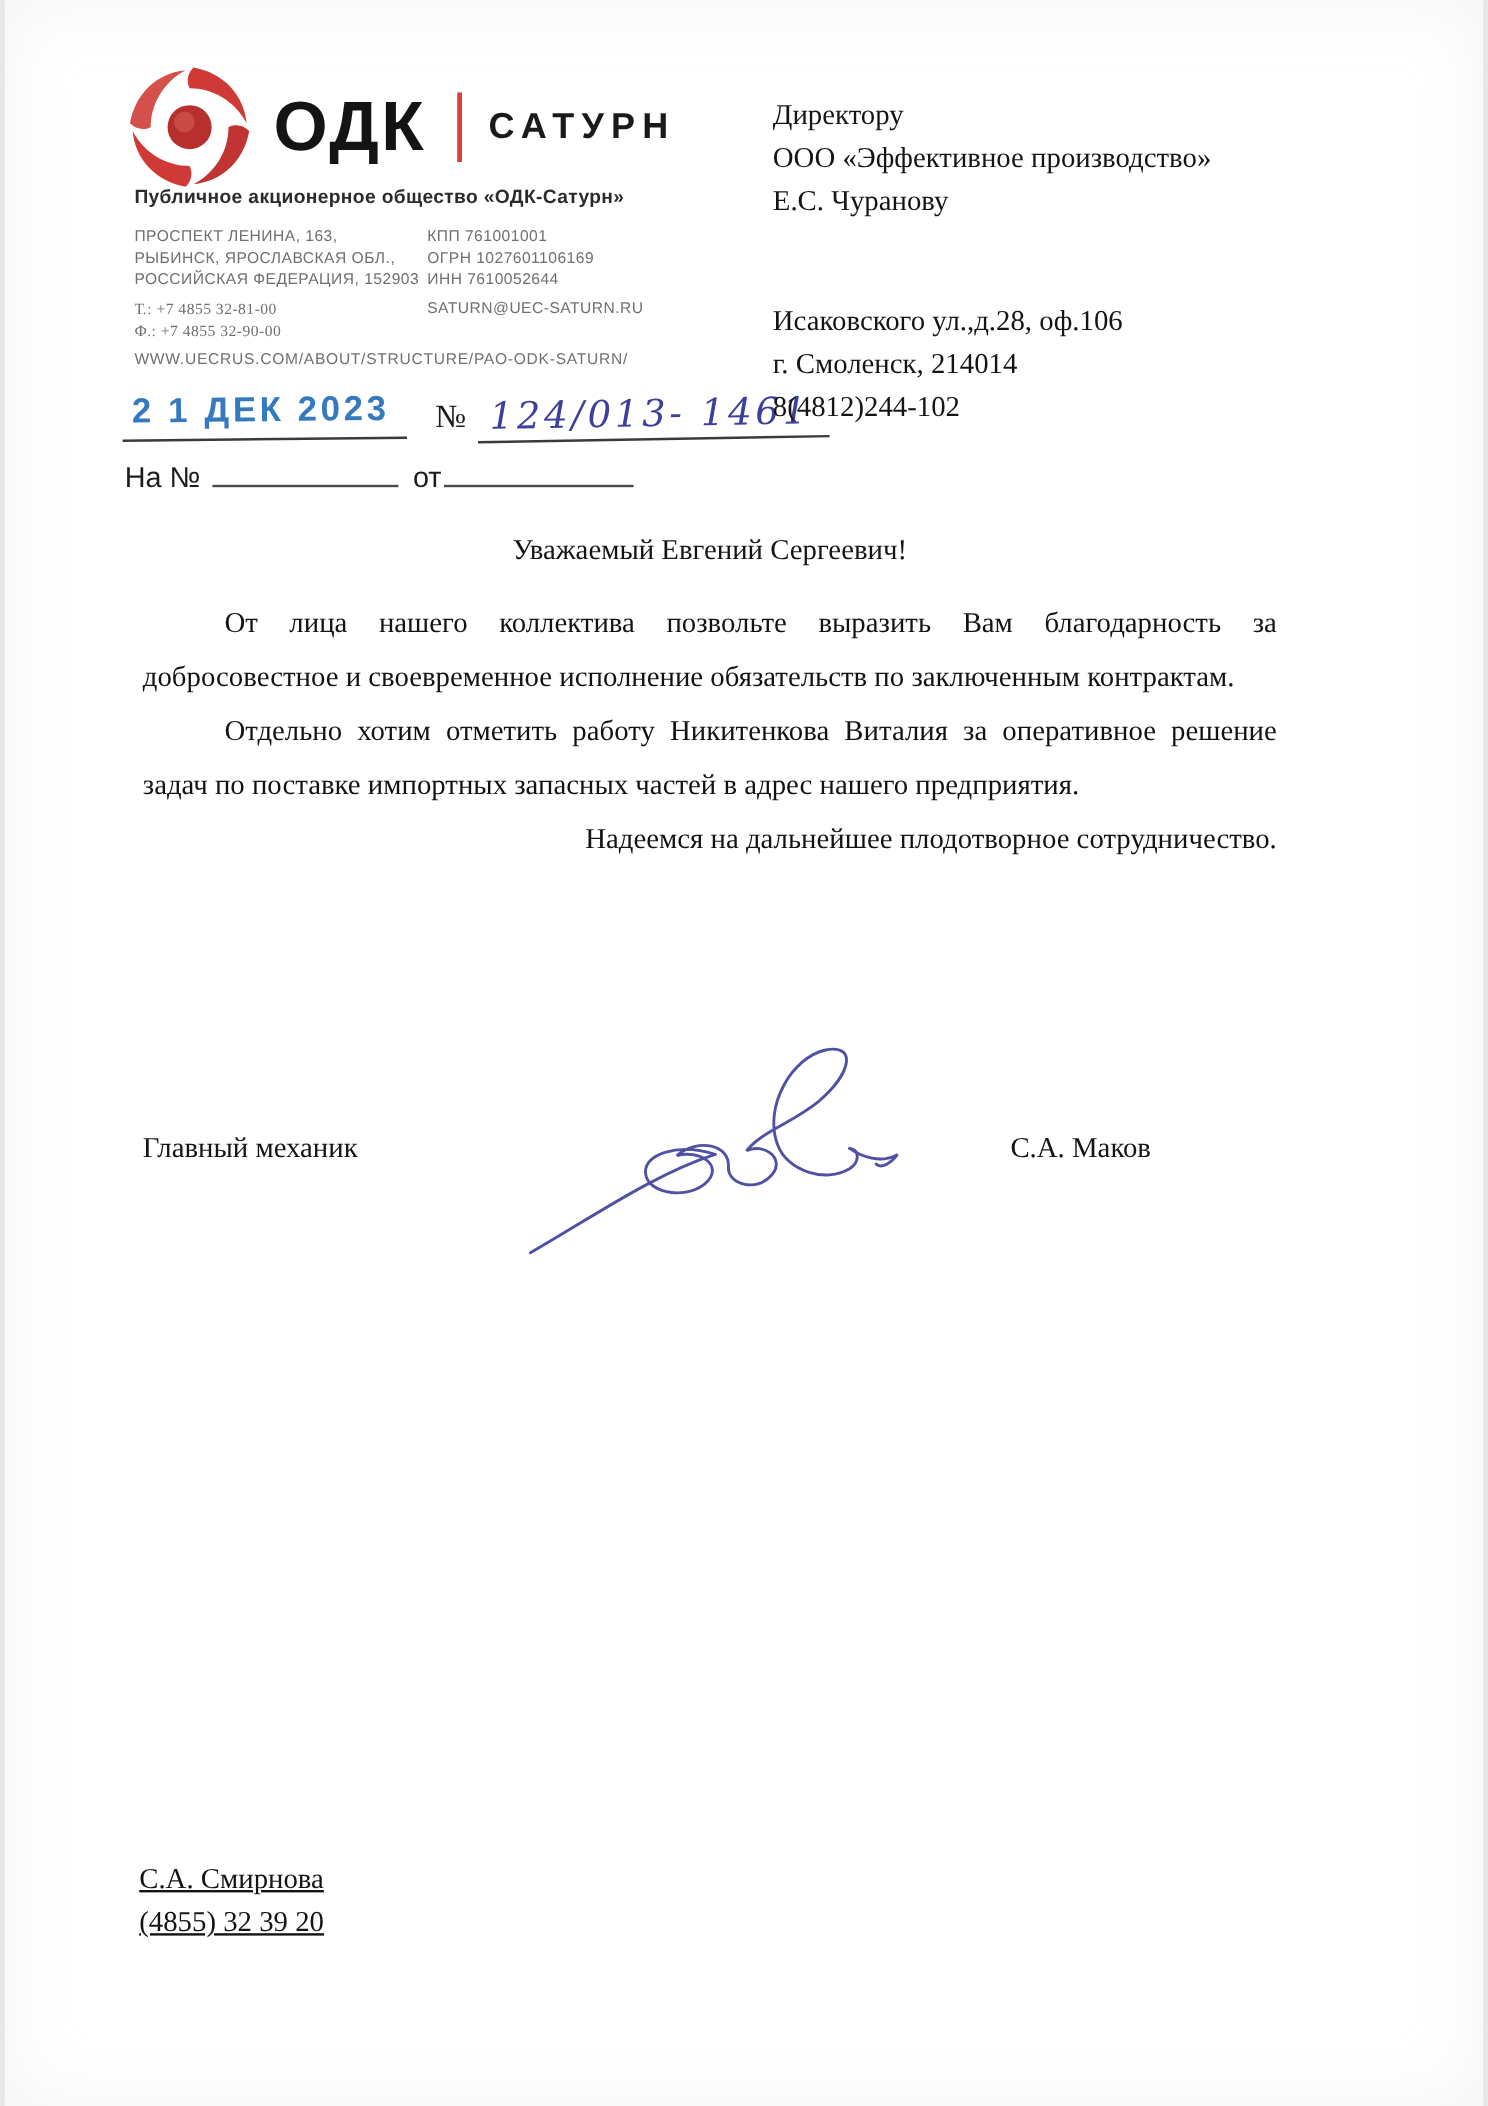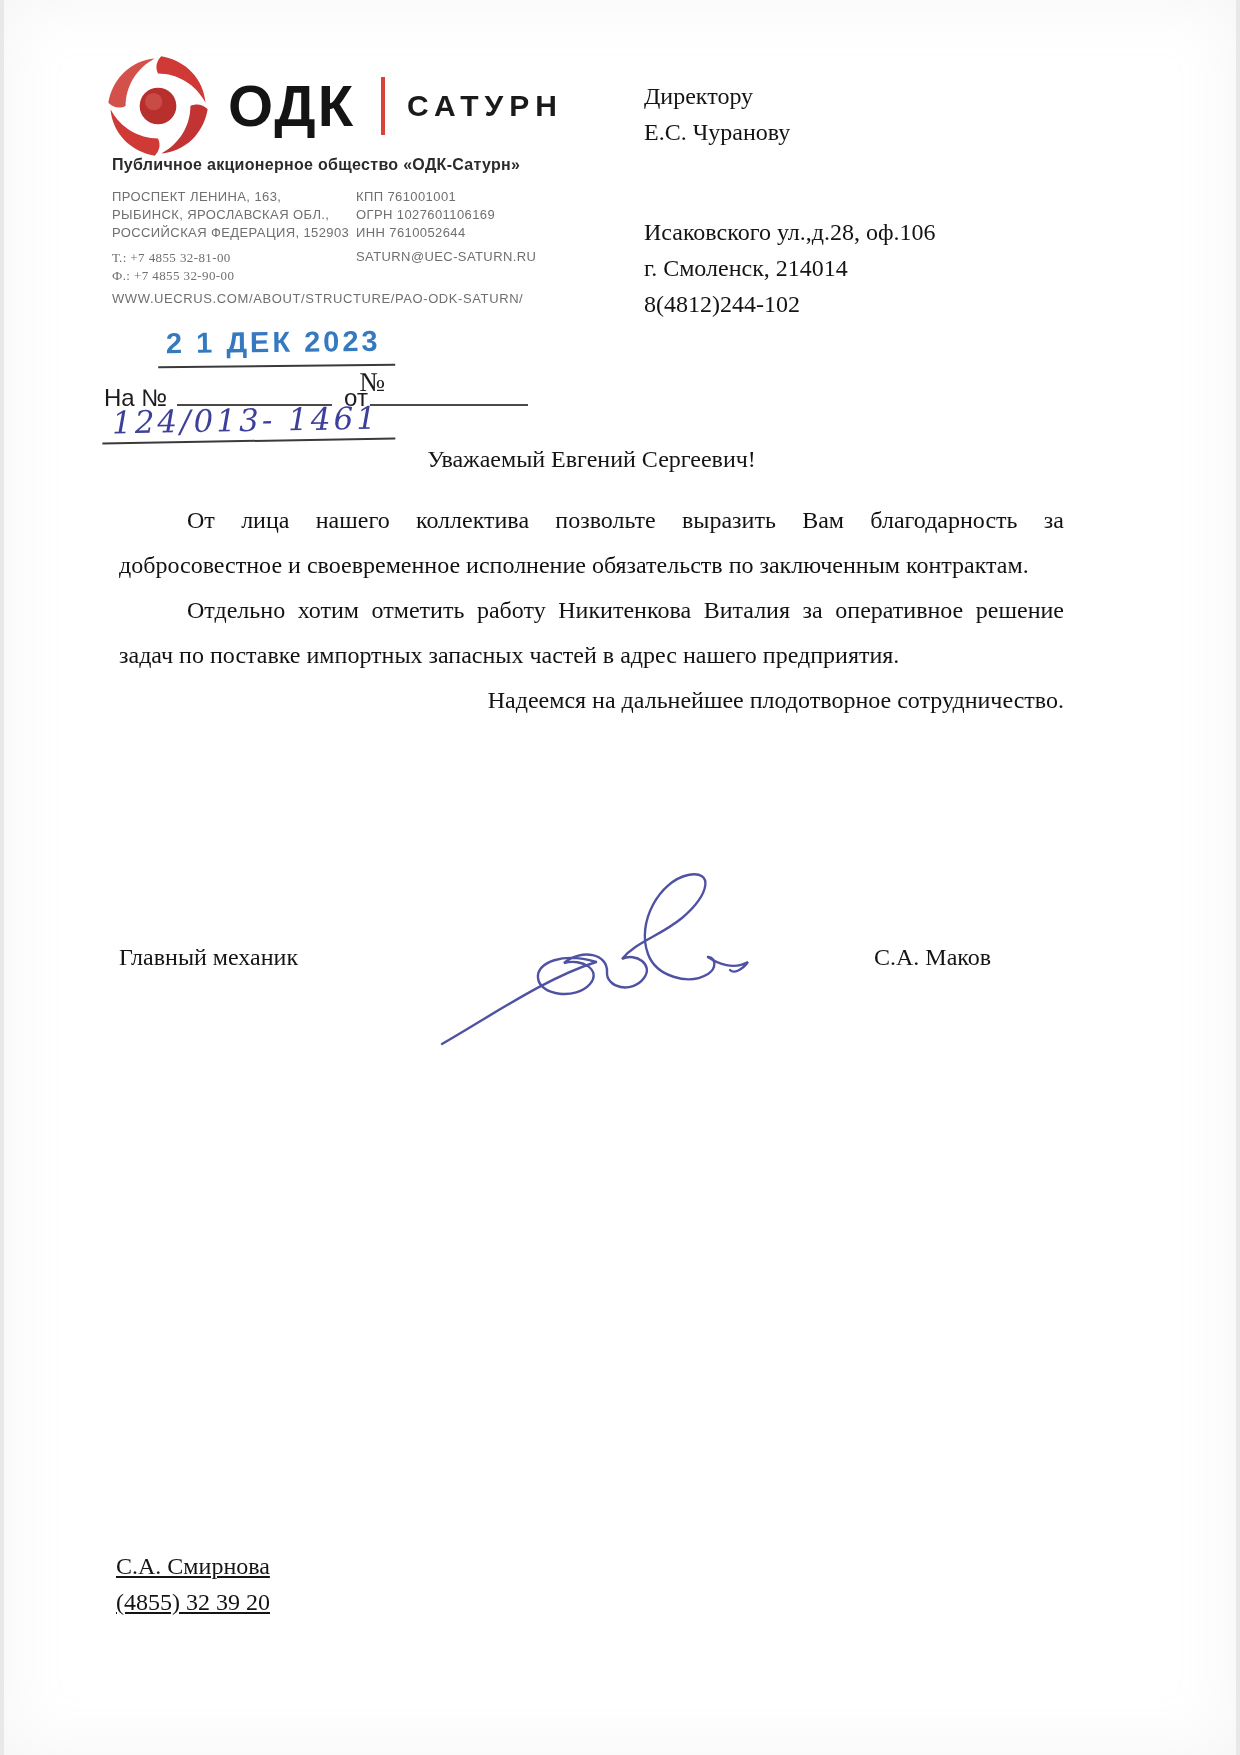--- a/index.html
+++ b/index.html
@@ -47,21 +47,21 @@
     position:absolute;left:352px;top:249px;
     font-family:"Liberation Sans", sans-serif;
     font-size:13px;color:#6f6f6f;letter-spacing:.4px;
   }
   .website{
     position:absolute;left:108px;top:291px;
     font-family:"Liberation Sans", sans-serif;
     font-size:13px;color:#6f6f6f;letter-spacing:.6px;
   }
   
-  .stamp-row{position:absolute;left:98px;top:326px;display:flex;align-items:flex-end;flex-direction:column;}
+  .stamp-row{position:absolute;left:98px;top:326px;display:flex;align-items:flex-end;}
   .date-stamp{
     display:inline-block;
     border-bottom:2px solid #3a3a3a;
     padding:0 14px 6px 8px;min-width:150px;
     font-family:"Liberation Sans", sans-serif;
     font-weight:bold;font-size:29px;letter-spacing:3px;
     color:#3579bf;
     transform:rotate(-0.6deg);
     white-space:nowrap;
   }
@@ -103,21 +103,21 @@
     position:absolute;left:115px;top:498px;width:945px;
   }
   .body-text p{
     margin:0;padding:0;
     font-size:24px;line-height:45px;color:#121212;
     text-align:justify;text-indent:68px;
   }
   .body-text p.no-justify{text-align:right;}
   
   .sig-position{position:absolute;left:115px;top:944px;font-size:24px;color:#141414;}
-  .sig-name{position:absolute;left:838px;top:944px;font-size:24px;color:#141414;margin-left:32px;}
+  .sig-name{position:absolute;left:838px;top:944px;font-size:24px;color:#141414;}
   .sig-scribble{position:absolute;left:430px;top:862px;}
   
   .footer-contact{
     position:absolute;left:112px;top:1548px;
     font-size:24px;line-height:36px;color:#141414;text-decoration:underline;
   }
   
   .scan-edge{position:absolute;left:0;top:0;width:100%;height:100%;pointer-events:none;
     box-shadow:inset 0 0 60px rgba(180,180,180,.15);}
 </style>
@@ -169,20 +169,21 @@
     <span class="num-sign">№</span>
     <span class="ref-number">124/013- 1461</span>
   </div>
 
   <div class="na-row">
     <span>На №</span><span class="blank-line blank-1"></span><span>от</span><span class="blank-line blank-2"></span>
   </div>
 
   <div class="recipient">
     <div>Директору</div>
+    <div>ООО «Эффективное производство»</div>
     <div>Е.С. Чуранову</div>
     <div class="gap"></div>
     <div>Исаковского ул.,д.28, оф.106</div>
     <div>г. Смоленск, 214014</div>
     <div>8(4812)244-102</div>
   </div>
 
   <div class="salutation">Уважаемый Евгений Сергеевич!</div>
 
   <div class="body-text">

